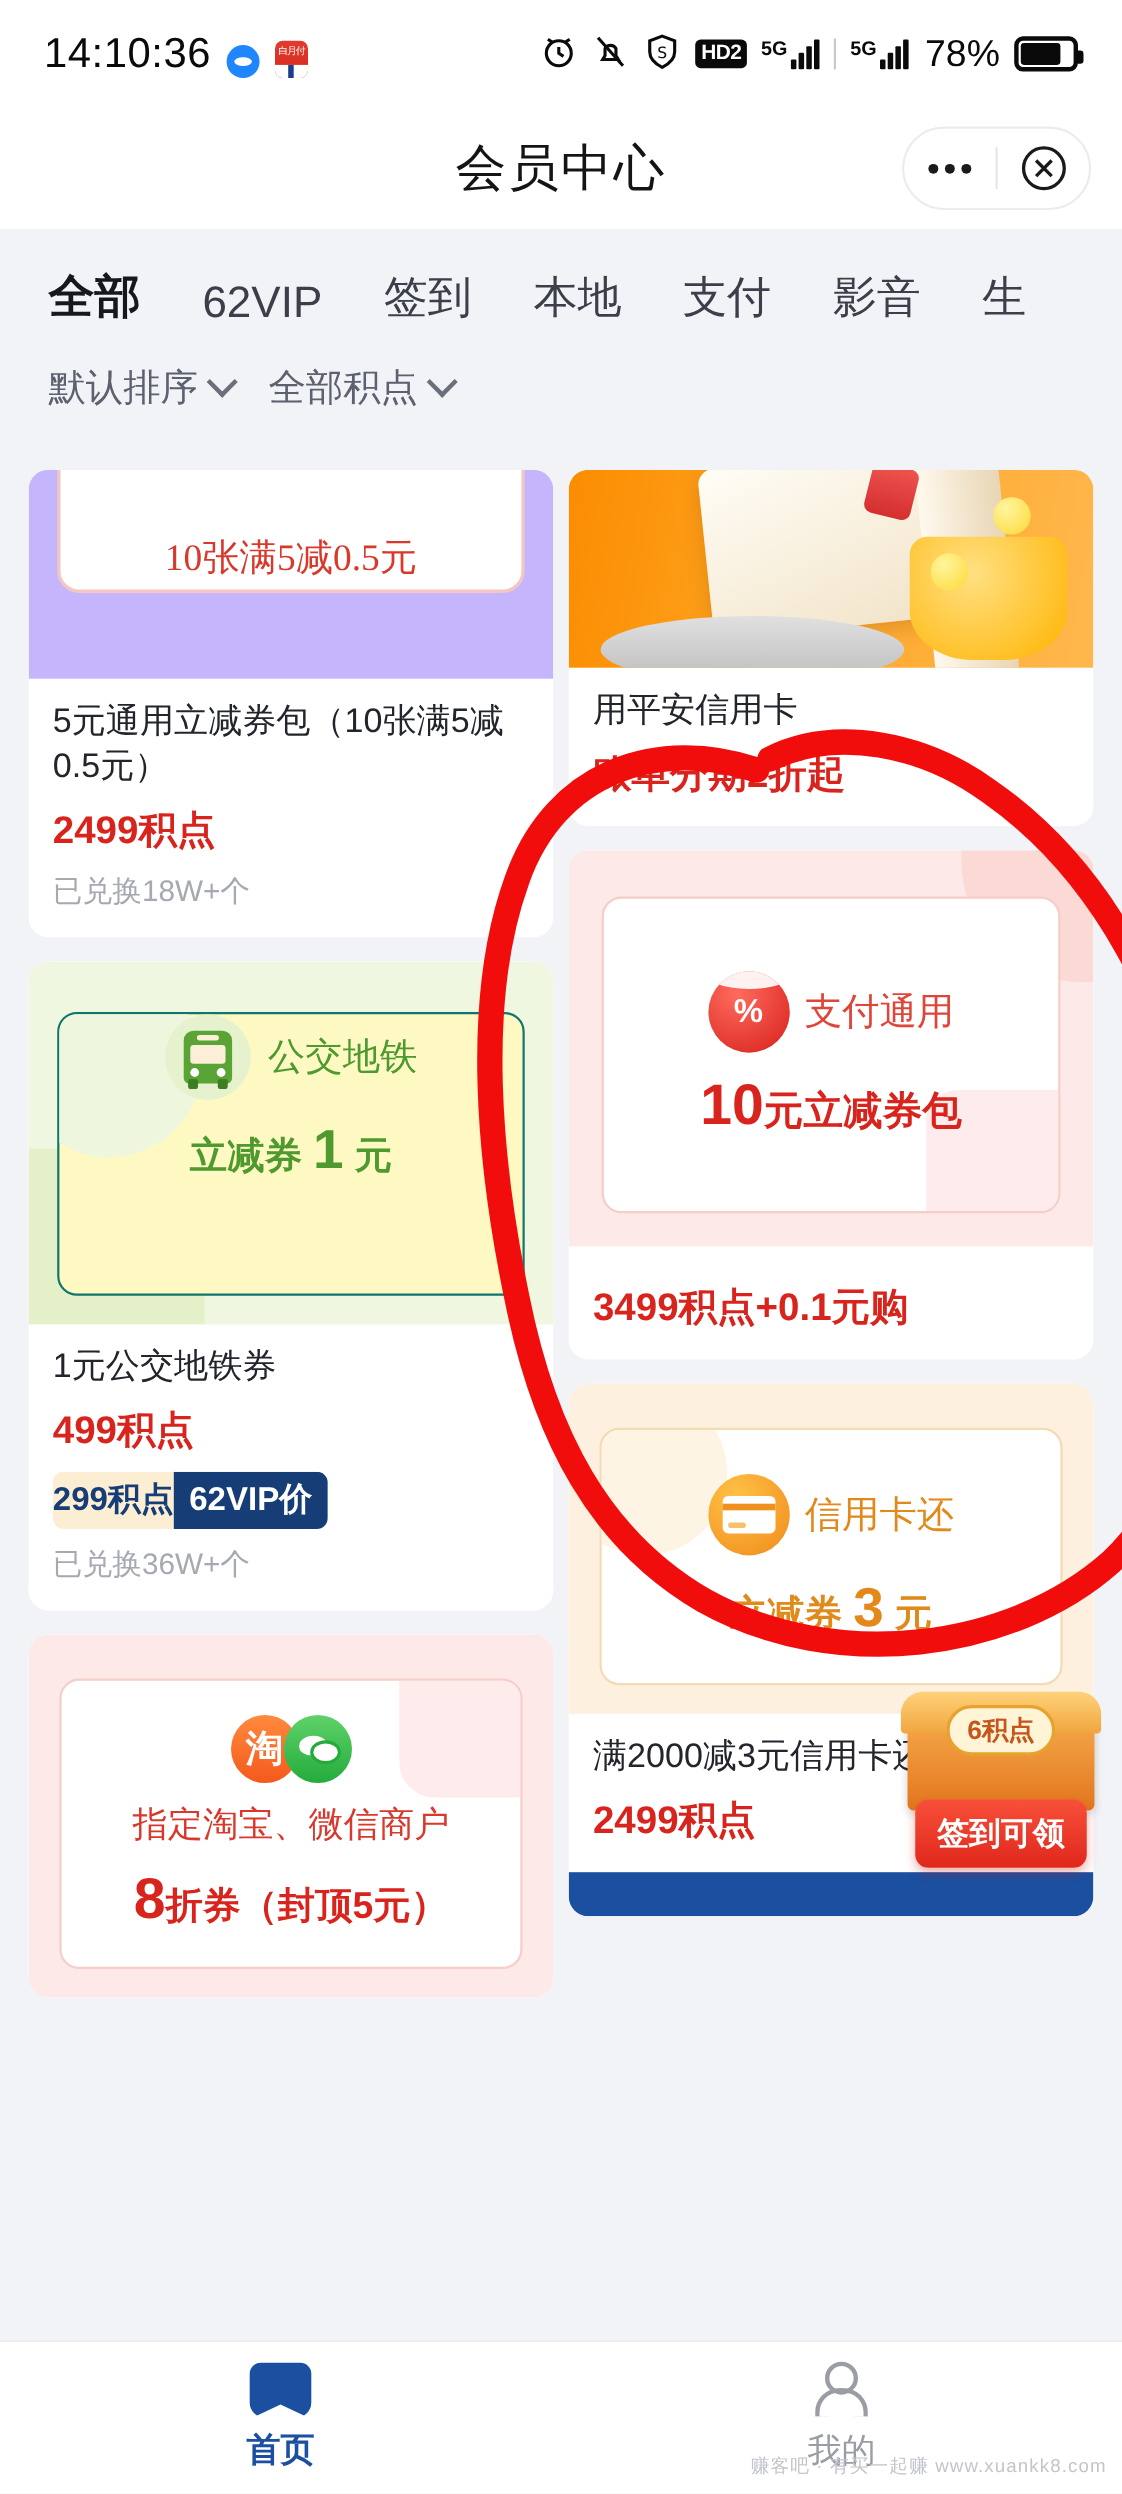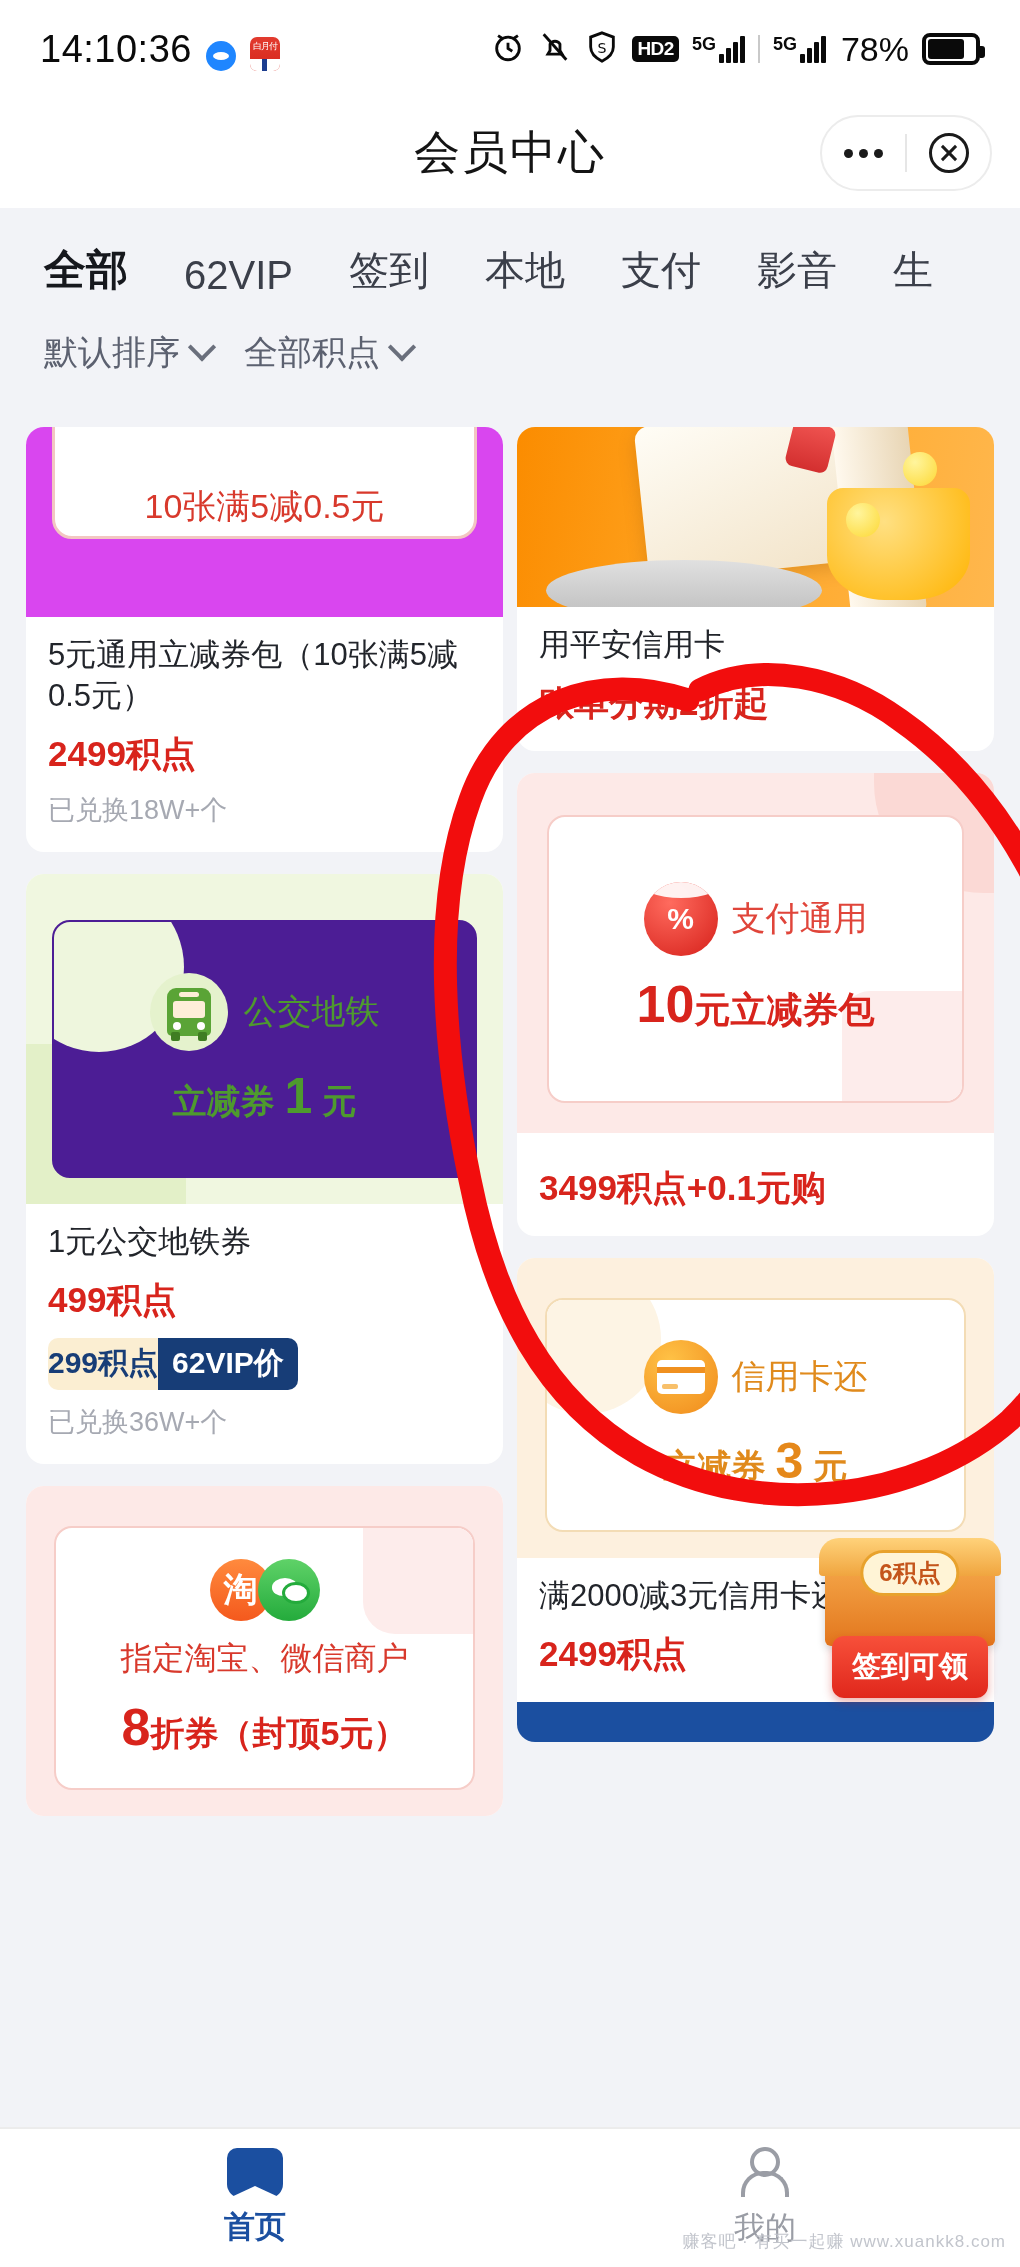--- a/index.html
+++ b/index.html
@@ -112,21 +112,21 @@
     padding:0 0; display:flex; align-items:center;
   }
   .vipbadge .vright{
     background:#173d77; color:#fff; font-weight:bold; font-size:30px;
     padding:0 14px; display:flex; align-items:center;
   }
 
   
   .banner{ position:relative; overflow:hidden; }
 
-  .banner-pink{ background:#d946ef; height:190px; }
+  .banner-pink{ background:#c4b5fd; height:190px;font-family:Liberation Serif, serif; }
   .pink-inner{
     position:absolute; left:26px; right:26px; top:-48px; bottom:78px;
     background:#fff; border:3px solid #f3c6c2; border-radius:20px;
     display:flex; align-items:flex-end; justify-content:center; padding-bottom:6px;
   }
   .pink-inner span{ font-size:34px; color:#d8392c; font-weight:500; }
 
   .banner-orange{
     height:180px;
     background:linear-gradient(100deg,#fb8c00 0%,#ffa726 45%,#ffb74d 100%);
@@ -161,23 +161,23 @@
     position:absolute; right:34%; top:-2%; width:9%; height:26%;
     background:linear-gradient(#ef5350,#d32f2f); border-radius:8px; transform:rotate(14deg);
   }
 
   .banner-green{ background:#f0f7e0; height:330px; position:relative; padding:46px 26px 26px; }
   .banner-green:before{
     content:""; position:absolute; left:0; bottom:0;
     width:160px; height:160px; background:#e3f0c8; border-radius:0 120px 0 0;
   }
   .green-inner{
-    position:relative; height:100%; border:2px solid #4c1d95; border-radius:18px;
-    background:#4c1d95; display:flex; flex-direction:column;
-    align-items:center; justify-content:center; gap:16px; overflow:hidden;
+    position:relative; height:100%; border:2px solid #0f766e; border-radius:18px;
+    background:#fef9c3; display:flex; flex-direction:column;
+    align-items:center; gap:16px; overflow:hidden;
   }
   .green-inner:before{
     content:""; position:absolute; left:-40px; top:-40px;
     width:170px; height:170px; background:#eef6dd; border-radius:50%;
   }
   .gi-row{ display:flex; align-items:center; gap:16px; position:relative; }
   .bus-ic{
     width:78px; height:78px; border-radius:50%; background:#e5f2cd;
     display:flex; align-items:center; justify-content:center; position:relative;
   }

